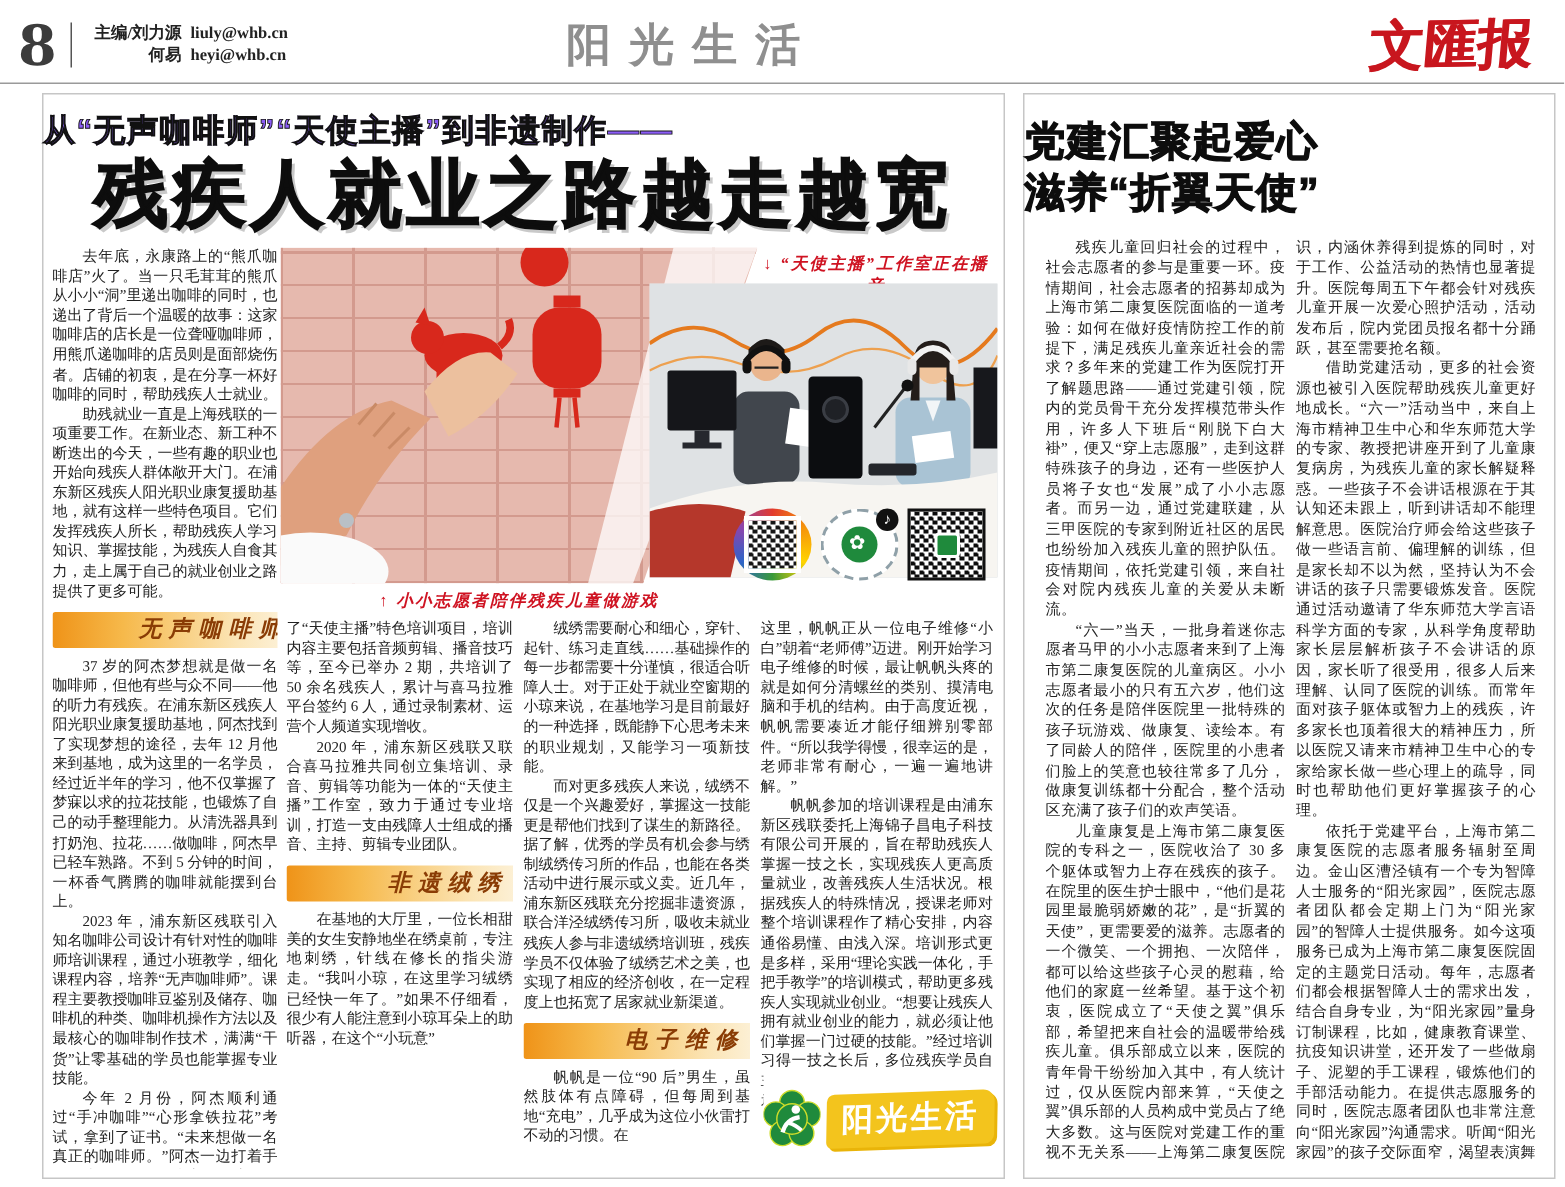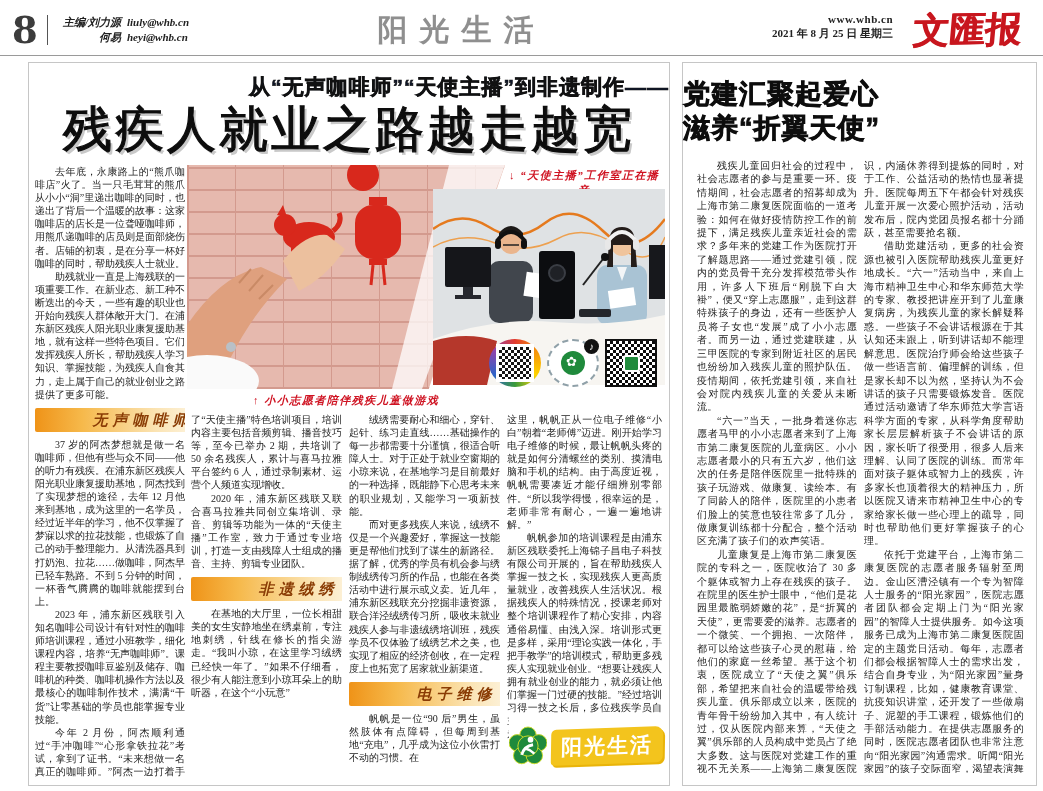--- a/index.html
+++ b/index.html
@@ -3,43 +3,43 @@
 <meta charset="utf-8">
 <style>
   html,body{margin:0;padding:0;background:#fff;}
   .page{position:relative;width:1043px;height:791px;background:#fff;overflow:hidden;
         font-family:"Liberation Serif","DejaVu Serif",serif;color:#1c1c1c;}
   
   .hdr{position:absolute;left:0;top:0;width:100%;height:55px;}
   .pgnum{position:absolute;left:12px;top:8px;font-size:37px;font-weight:bold;color:#3c3c3c;
          font-family:"DejaVu Serif",serif;}
   .vd{position:absolute;left:47px;top:15px;width:1px;height:30px;background:#555;}
-  .eds{position:absolute;left:57px;top:15px;font-size:11px;font-weight:bold;line-height:15px;color:#222;font-style:italic;}
+  .eds{position:absolute;left:57px;top:15px;font-size:11px;font-weight:bold;line-height:15px;color:#222;}
   .eds .lbl{display:inline-block;min-width:64px;text-align:right;margin-right:6px;}
   .sec-title{position:absolute;left:0;right:120px;top:10px;text-align:center;
              font-family:"Liberation Sans","DejaVu Sans",sans-serif;
              font-size:30px;color:#8f8f8f;letter-spacing:12px;font-weight:bold;}
   .hdr-right{position:absolute;right:150px;top:13px;text-align:right;font-weight:bold;color:#222;}
   .hdr-right .url{font-size:11px;letter-spacing:.5px;}
   .hdr-right .date{font-size:11px;margin-top:1px;}
   .masthead{position:absolute;right:8px;top:6px;width:136px;text-align:center;
             font-size:36px;font-weight:bold;color:#c8161e;
             font-family:"Liberation Serif",serif;transform:skewX(-6deg) rotate(-1deg);
             text-shadow:1px 0 0 #c8161e;}
   .rule{position:absolute;left:0;top:55px;width:100%;height:1px;background:#9a9a9a;}
   
   .box{position:absolute;top:62px;height:722px;border:1px solid #c6c6c6;background:#fff;}
   .main-box{left:28px;width:640px;}
   .side-box{left:682px;width:353px;}
   
-  .kicker{position:absolute;left:0;top:10px;width:100%;text-align:right;
+  .kicker{position:absolute;left:0;top:10px;width:100%;text-align:left;
           font-family:"Liberation Sans","DejaVu Sans",sans-serif;font-size:21px;font-weight:bold;
-          color:#0f172a;-webkit-text-stroke:.6px #111;letter-spacing:1px;}
+          color:#8b5cf6;-webkit-text-stroke:.6px #111;letter-spacing:1px;}
   .headline{position:absolute;left:0;top:34px;width:100%;text-align:center;
-            font-family:"Liberation Sans","DejaVu Sans",sans-serif;font-size:49px;font-weight:400;
+            font-family:"Liberation Sans","DejaVu Sans",sans-serif;font-size:49px;font-weight:700;
             color:#0d0d0d;letter-spacing:3px;-webkit-text-stroke:1.2px #0d0d0d;
             text-shadow:2.5px 2.5px 0 #c9c9c9;}
   .col{position:absolute;overflow:hidden;font-size:10px;line-height:13.1px;text-align:justify;
        text-justify:inter-character;color:#222;}
   .col p{margin:0;text-indent:2em;}
   .col p.ni{text-indent:0;}
   .c1{left:6px;top:102px;width:150px;height:614px;}
   .c2{left:162px;top:350px;width:151px;height:366px;}
   .c3{left:320px;top:350px;width:151px;height:366px;}
   .c4{left:478px;top:350px;width:155px;height:366px;}
@@ -99,24 +99,20 @@
     <div class="vd"></div>
     <div class="eds">
       <div>
         <span class="lbl">主编/刘力源</span><span>liuly@whb.cn</span>
       </div>
       <div>
         <span class="lbl">何易</span><span>heyi@whb.cn</span>
       </div>
     </div>
     <div class="sec-title">阳光生活</div>
-    <div class="hdr-right">
-      <div class="url">www.whb.cn</div>
-      <div class="date">2021 年 8 月 25 日  星期三</div>
-    </div>
     <div class="masthead">文匯报</div>
   </div>
   <div class="rule"></div>
 
   <div class="box main-box">
     <div class="kicker">从“无声咖啡师”“天使主播”到非遗制作——</div>
     <div class="headline">残疾人就业之路越走越宽</div>
 
     <div class="col c1">
       <p>去年底，永康路上的“熊爪咖啡店”火了。当一只毛茸茸的熊爪从小小“洞”里递出咖啡的同时，也递出了背后一个温暖的故事：这家咖啡店的店长是一位聋哑咖啡师，用熊爪递咖啡的店员则是面部烧伤者。店铺的初衷，是在分享一杯好咖啡的同时，帮助残疾人士就业。</p>

